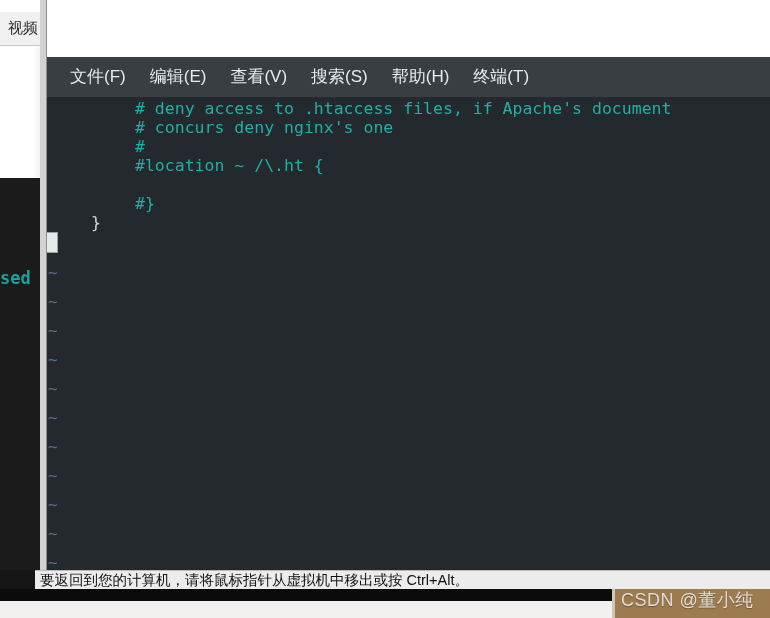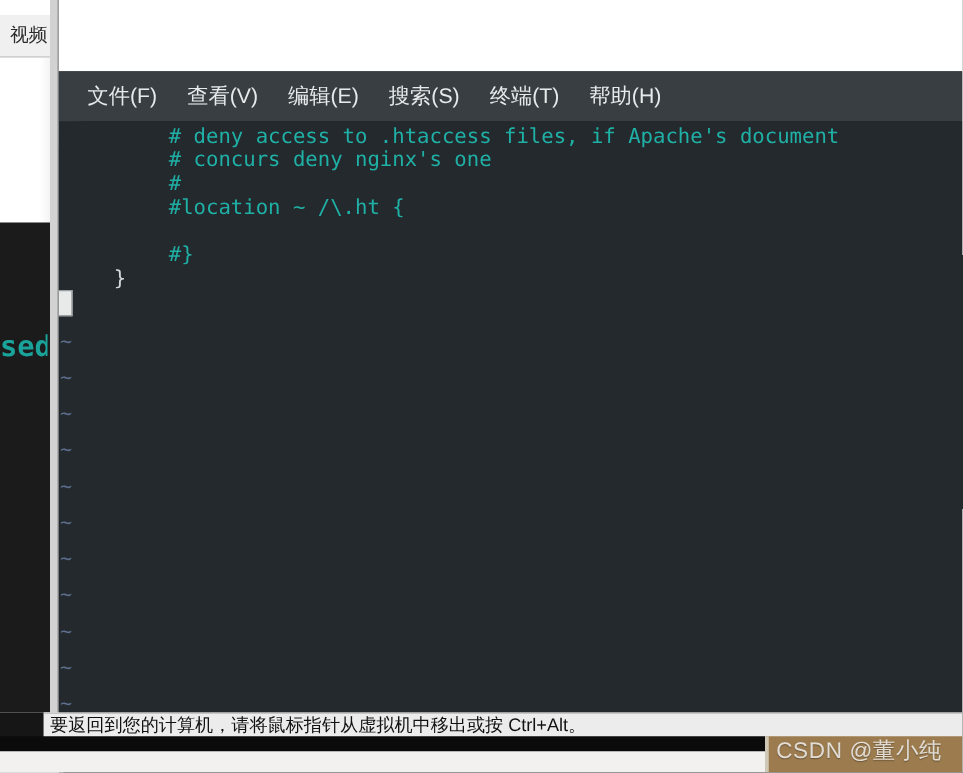--- a/index.html
+++ b/index.html
@@ -55,21 +55,21 @@
     background: #1b1b1b;
   }
   .left-term-text {
     position: absolute;
     left: 0;
     top: 267px;
     width: 38px;
     height: 22px;
     color: #1aa39a;
     font-family: "DejaVu Sans Mono", monospace;
-    font-size: 23px;
+    font-size: 17px;
     font-weight: bold;
     line-height: 22px;
     white-space: nowrap;
     overflow: hidden;
   }
 
   
   .vm-left-border {
     position: absolute;
     left: 40px;
@@ -264,25 +264,25 @@
 
   <div class="left-dark"></div>
   <div class="left-term-text">sed</div>
 
   <div class="vm-left-border"></div>
 
   <div class="term-window">
 
     <div class="menubar">
       <div class="menu-item">文件(F)</div>
+      <div class="menu-item">编辑(E)</div>
       <div class="menu-item">查看(V)</div>
-      <div class="menu-item">编辑(E)</div>
       <div class="menu-item">搜索(S)</div>
+      <div class="menu-item">帮助(H)</div>
       <div class="menu-item">终端(T)</div>
-      <div class="menu-item">帮助(H)</div>
     </div>
 
     <div class="code-area">
 
       <div class="code-line comment" style="top:2px;"># deny access to .htaccess files, if Apache's document</div>
       <div class="code-line comment" style="top:21px;"># concurs deny nginx's one</div>
       <div class="code-line comment" style="top:40px;">#</div>
       <div class="code-line comment" style="top:59px;">#location ~ /\.ht {</div>
       <div class="code-line comment" style="top:97px;">#}</div>
       <div class="code-line plain" style="top:116px; left:44px;">}</div>

